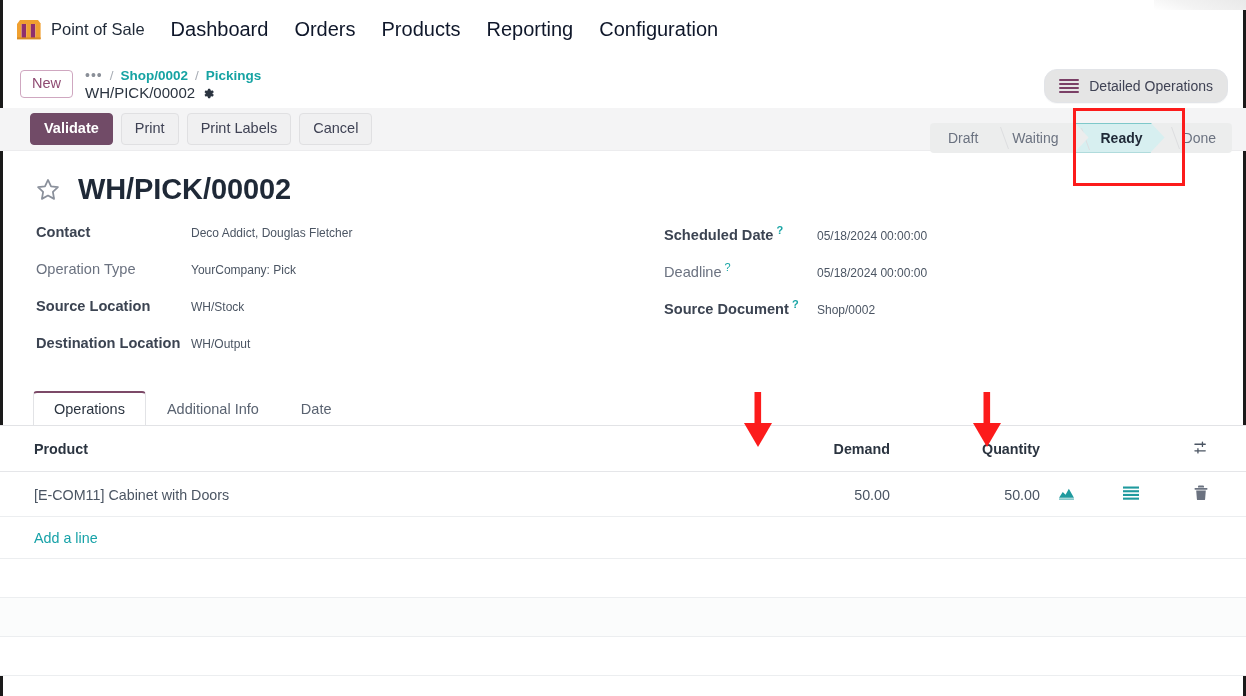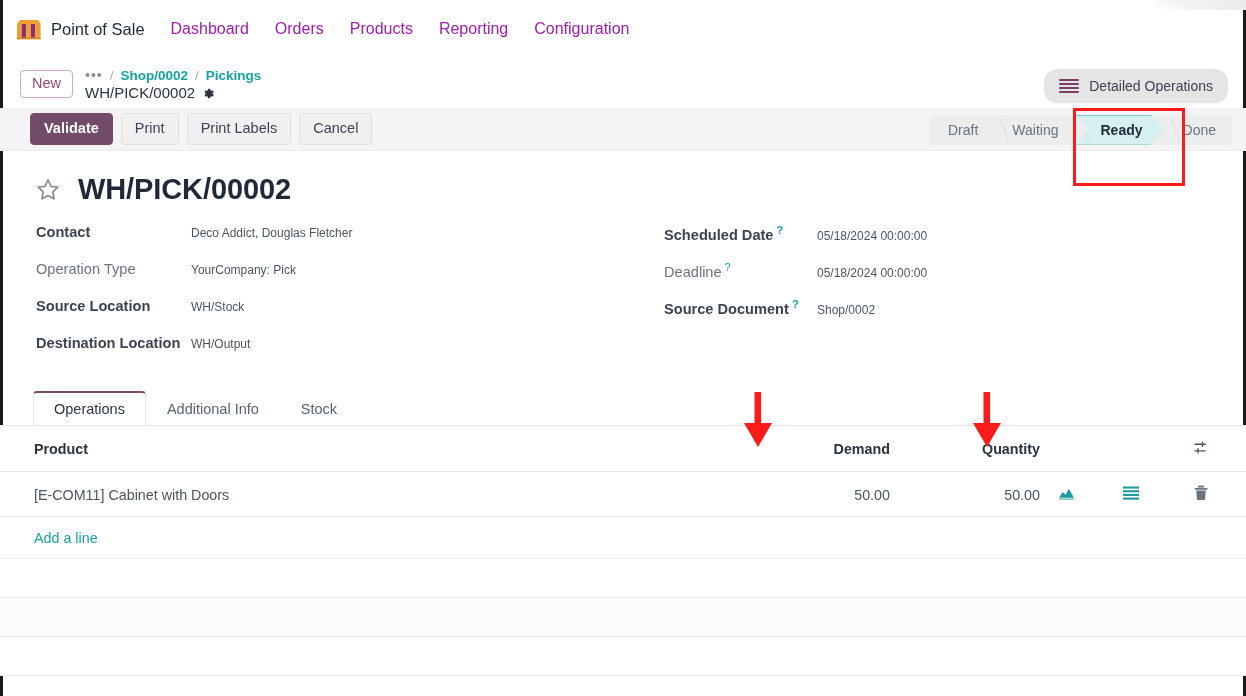--- a/index.html
+++ b/index.html
@@ -19,21 +19,21 @@
     height: 58px;
     display: flex; align-items: center;
     padding-left: 16px;
     background: #ffffff;
     font-size: 16px;
   }
   .brand { display:flex; align-items:center; gap:9px; margin-right: 26px; }
   .brand-logo { width: 26px; height: 21px; position: relative; display:block; }
   .brand-name { color:#1f2937; font-size:16.5px; }
   .nav-items { display:flex; align-items:center; gap:26px; }
-  .nav-item { color:#a21caf; font-size:16px; cursor:pointer; white-space:nowrap; }
+  .nav-item { color:#0f172a; font-size:20px; cursor:pointer; white-space:nowrap; }
 
   .corner-artifact {
     position:absolute; top:0px; right:0px;
     width:92px; height:10px;
     background: linear-gradient(200deg, #e9e9e9 0%, #f3f3f3 60%, #ffffff 100%);
   }
 
   
   .crumb-row {
     height: 50px; display:flex; align-items:flex-start;
@@ -68,21 +68,21 @@
   
   .toolbar {
     height: 43px; background:#f4f4f5;
     display:flex; align-items:center; padding-left:30px;
     position:relative; border-bottom:1px solid #ececee;
   }
   .btn { font-size:14.5px; border-radius:4px; padding:7px 13px; cursor:pointer; line-height:1.1; }
   .btn-primary { background:#714b67; color:#ffffff; border:1px solid #714b67; font-weight:bold; }
   .btn-secondary { background:#f0f0f1; color:#3f4254; border:1px solid #e0e0e2; margin-left:8px; }
 
-  .statusbar { position:absolute; right:14px; top:0; height:43px; display:flex; align-items:center; }
+  .statusbar { position:absolute; right:14px; top:8px; height:43px; display:flex; align-items:center; }
   .status-wrap { display:flex; align-items:center; background:#eceded; border-radius:4px; height:30px; }
   .status {
     position:relative; font-size:14px; color:#6b7280;
     padding:0 16px 0 18px; height:30px; display:flex; align-items:center;
     cursor:pointer; white-space:nowrap;
   }
   .status + .status::before {
     content:""; position:absolute; left:-1px; top:4px;
     width:11px; height:22px;
     border-right:1px solid #dcdddf;
@@ -295,21 +295,21 @@
             <span>Source Document</span><span class="help-sup">?</span>
           </span>
           <span class="f-value">Shop/0002</span>
         </div>
       </div>
     </div>
 
     <div class="tabs">
       <div class="tab tab-active">Operations</div>
       <div class="tab">Additional Info</div>
-      <div class="tab">Stock</div>
+      <div class="tab">Date</div>
     </div>
     <div class="tabs-underline"></div>
 
     <div class="tbl-wrap">
       <table class="op-table">
         <thead>
           <tr>
             <th class="c-prod">Product</th>
             <th class="c-demand">Demand</th>
             <th class="c-qty">Quantity</th>

